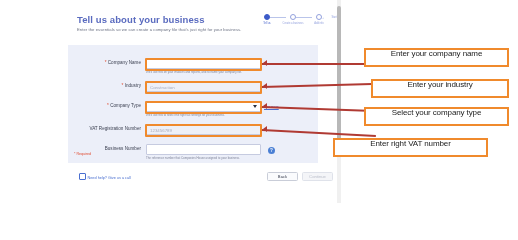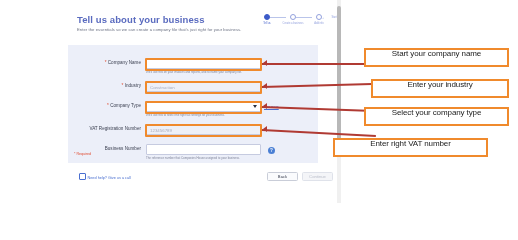--- a/index.html
+++ b/index.html
@@ -166,21 +166,21 @@
   <div class="conn" style="left:262px; top:86px;  width:110px; transform:rotate(-1.5deg);"></div>
   <div class="arrowhead" style="left:263px; top:83px;"></div>
 
   <div class="conn" style="left:262px; top:106px; width:112px; transform:rotate(2deg);"></div>
   <div class="arrowhead" style="left:263px; top:103px;"></div>
 
   <div class="conn" style="left:262px; top:129px; width:114px; transform:rotate(3deg);"></div>
   <div class="arrowhead" style="left:263px; top:126px;"></div>
 
   <div class="callout" style="left:364px; top:48px;  width:145px; height:19px; line-height:15px;">
-    <span>Start your company name</span>
+    <span>Enter your company name</span>
   </div>
   <div class="callout" style="left:364px; top:107px; width:145px; height:19px; line-height:15px;">
     <span>Select your company type</span>
   </div>
   <div class="callout" style="left:371px; top:79px;  width:138px; height:19px; line-height:15px;">
     <span>Enter your industry</span>
   </div>
   <div class="callout" style="left:333px; top:138px; width:155px; height:19px; line-height:15px;">
     <span>Enter right VAT number</span>
   </div>

